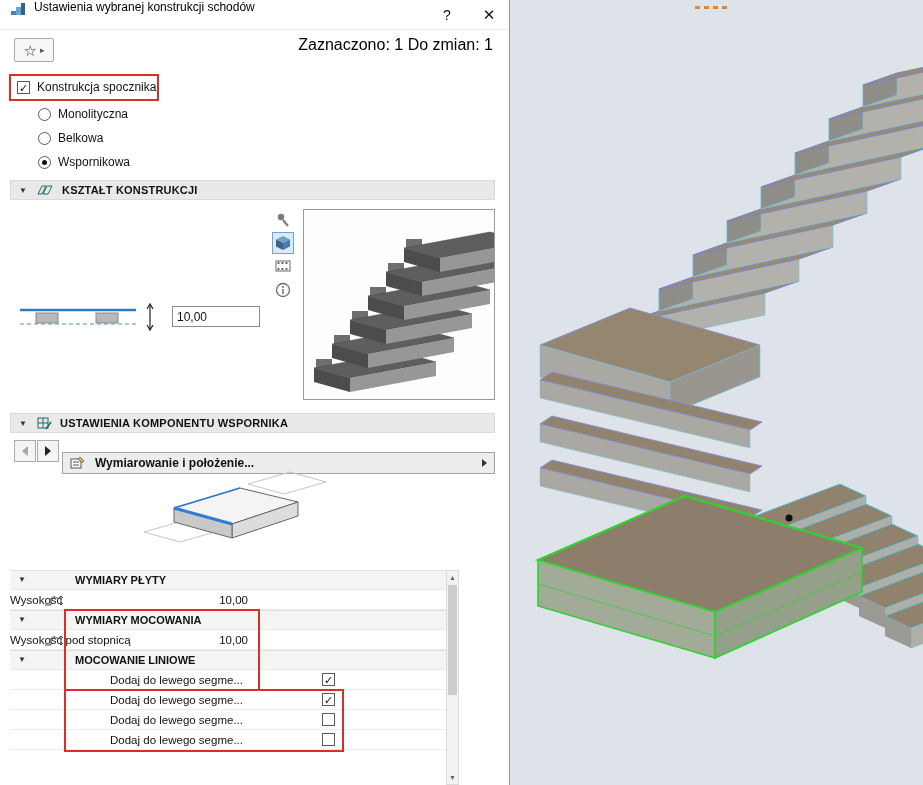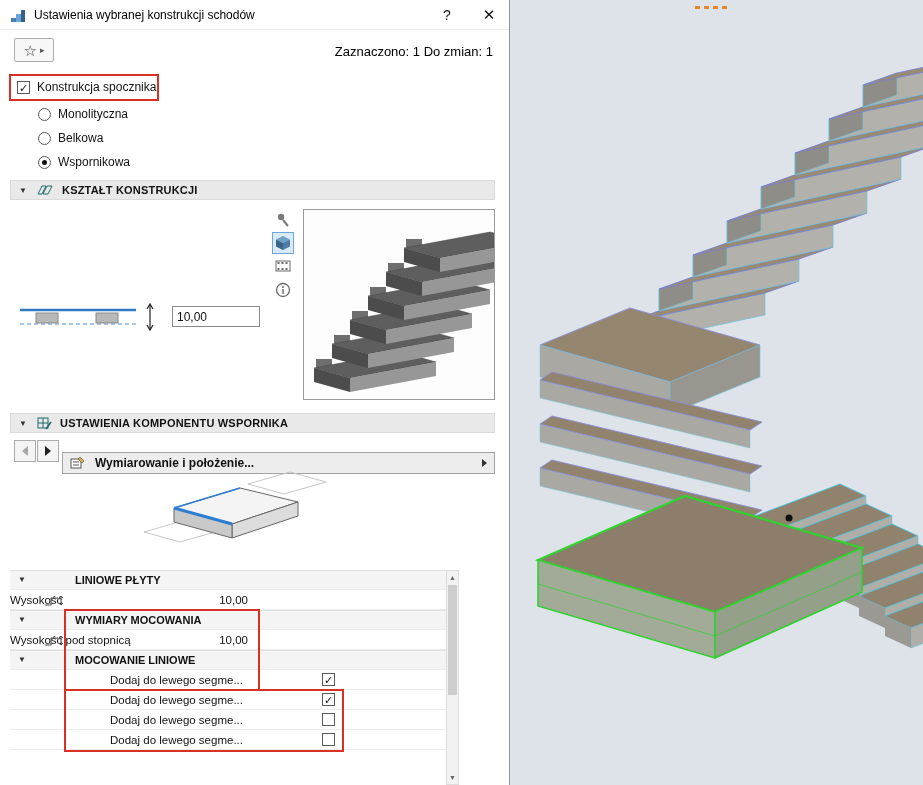--- a/index.html
+++ b/index.html
@@ -3,28 +3,28 @@
 <meta charset="utf-8">
 <style>
   *{margin:0;padding:0;box-sizing:border-box}
   html,body{width:923px;height:785px}
   body{font-family:"Liberation Sans",sans-serif;font-size:12px;color:#111;background:#fff}
   #app{position:relative;width:923px;height:785px;overflow:hidden;background:#fff}
   .abs{position:absolute}
 
   
   .dialog{position:absolute;left:0;top:0;width:510px;height:785px;background:#fff;border-right:1px solid #8f9499}
-  .titlebar{position:absolute;left:0;top:0;width:100%;height:30px;background:#fff;border-bottom:1px solid #ececec;display:flex;align-items:center}
+  .titlebar{position:absolute;left:0;top:0;width:100%;height:30px;background:#fff;border-bottom:1px solid #ececec;display:flex;}
   .titlebar .ticon{margin-left:10px;width:16px;height:16px}
   .titlebar .ttext{margin-left:8px;font-size:12px;color:#000}
   .tbtn{position:absolute;top:4px;width:26px;height:22px;text-align:center;line-height:22px;font-size:14px;cursor:default}
   .star-btn{position:absolute;left:14px;top:38px;width:40px;height:24px;border:1px solid #ababab;background:#f7f7f7;border-radius:2px;display:flex;align-items:center;justify-content:center;gap:3px}
   .star-btn .star{font-size:15px;line-height:15px;color:#333}
   .star-btn .mini-arrow{font-size:9px;color:#555}
-  .status{position:absolute;right:16px;top:44px;font-size:13px;color:#000}
+  .status{position:absolute;right:16px;top:36px;font-size:16px;color:#000}
 
   .cb-row{position:absolute;left:17px;top:80px;display:flex;align-items:center;gap:7px}
   .cbox{display:inline-block;width:13px;height:13px;border:1px solid #5a5a5a;background:#fff;font-size:11px;line-height:12px;text-align:center;color:#111}
   .radio-row{position:absolute;display:flex;align-items:center;gap:7px;left:38px}
   .rdot{display:inline-block;width:13px;height:13px;border:1px solid #5a5a5a;border-radius:50%;background:#fff;position:relative}
   .rdot.selected::after{content:"";position:absolute;left:3px;top:3px;width:5px;height:5px;border-radius:50%;background:#111}
 
   .secbar{position:absolute;left:10px;width:485px;height:20px;background:#e9e9e9;border:1px solid #dadada;display:flex;align-items:center}
   .secbar .tri{font-size:8px;color:#333;margin-left:8px;width:12px}
   .secbar .sicon{margin-left:6px;margin-right:8px}
@@ -237,21 +237,21 @@
       <polygon points="44,38 110,18 168,32 102,54" fill="#f4f4f4" stroke="#666"></polygon>
       <polygon points="102,54 168,32 168,46 102,68" fill="#dcdcdc" stroke="#666"></polygon>
       <polygon points="44,38 102,54 102,68 44,52" fill="#c9c9c9" stroke="#666"></polygon>
       <line x1="44" y1="38" x2="102" y2="54" stroke="#2d7dd2" stroke-width="3"></line>
       <line x1="44" y1="38" x2="110" y2="18" stroke="#2d7dd2" stroke-width="1.5"></line>
     </svg>
 
     <div class="table">
         <div class="trow group">
           <span class="tri">▼</span>
-          <span class="glabel">LINIOWE PŁYTY</span>
+          <span class="glabel">WYMIARY PŁYTY</span>
         </div>
         <div class="trow value">
           <span class="ricon"><svg width="22" height="13" viewBox="0 0 22 13">
               <path d="M1,11 h6 v-7 h7" fill="none" stroke="#444"></path>
               <line x1="17" y1="2" x2="17" y2="11" stroke="#444"></line>
               <path d="M15,4 l2,-2 l2,2 M15,9 l2,2 l2,-2" fill="none" stroke="#444"></path>
             </svg></span>
           <span class="rlabel">Wysokość</span>
           <span class="rvalue">10,00</span>
         </div>

